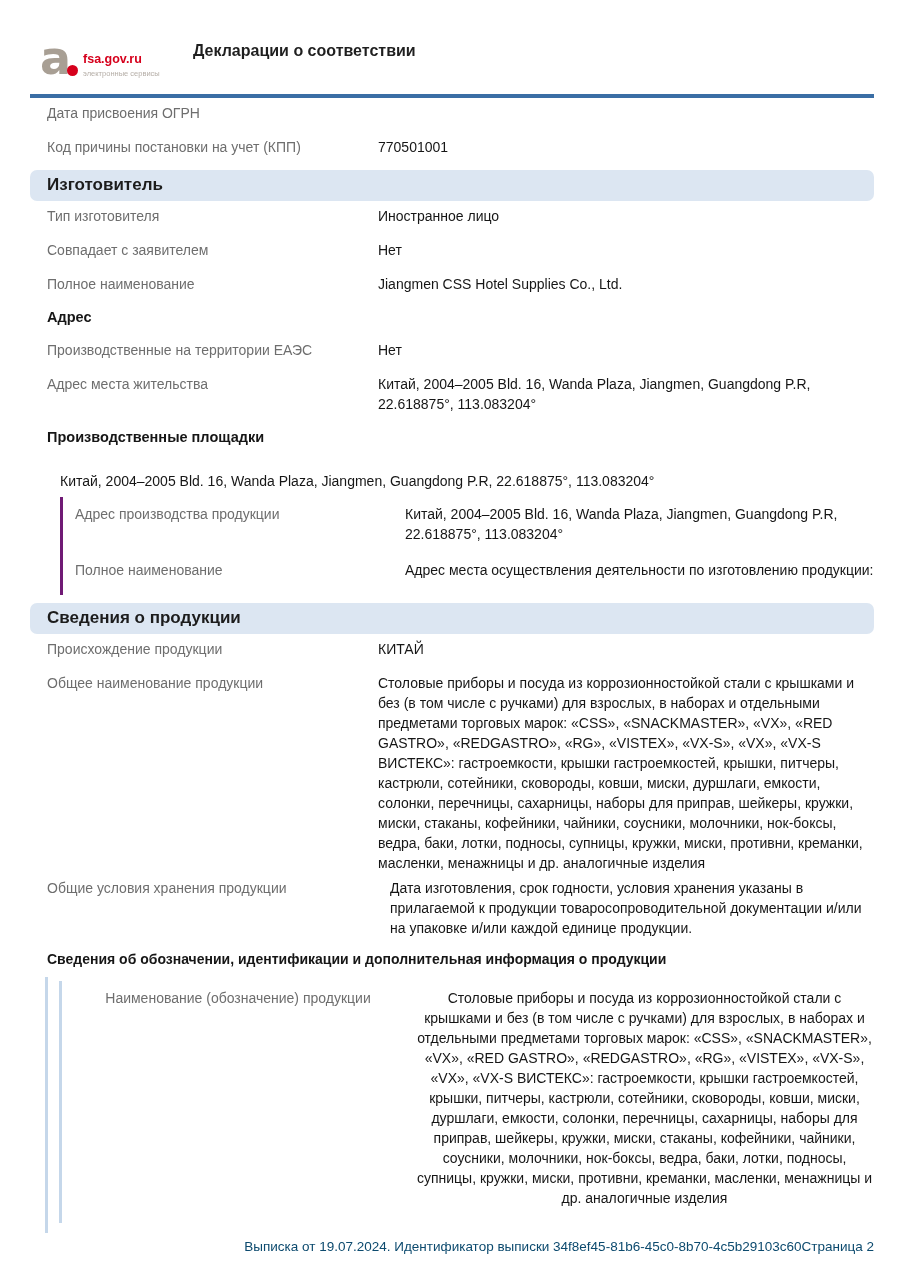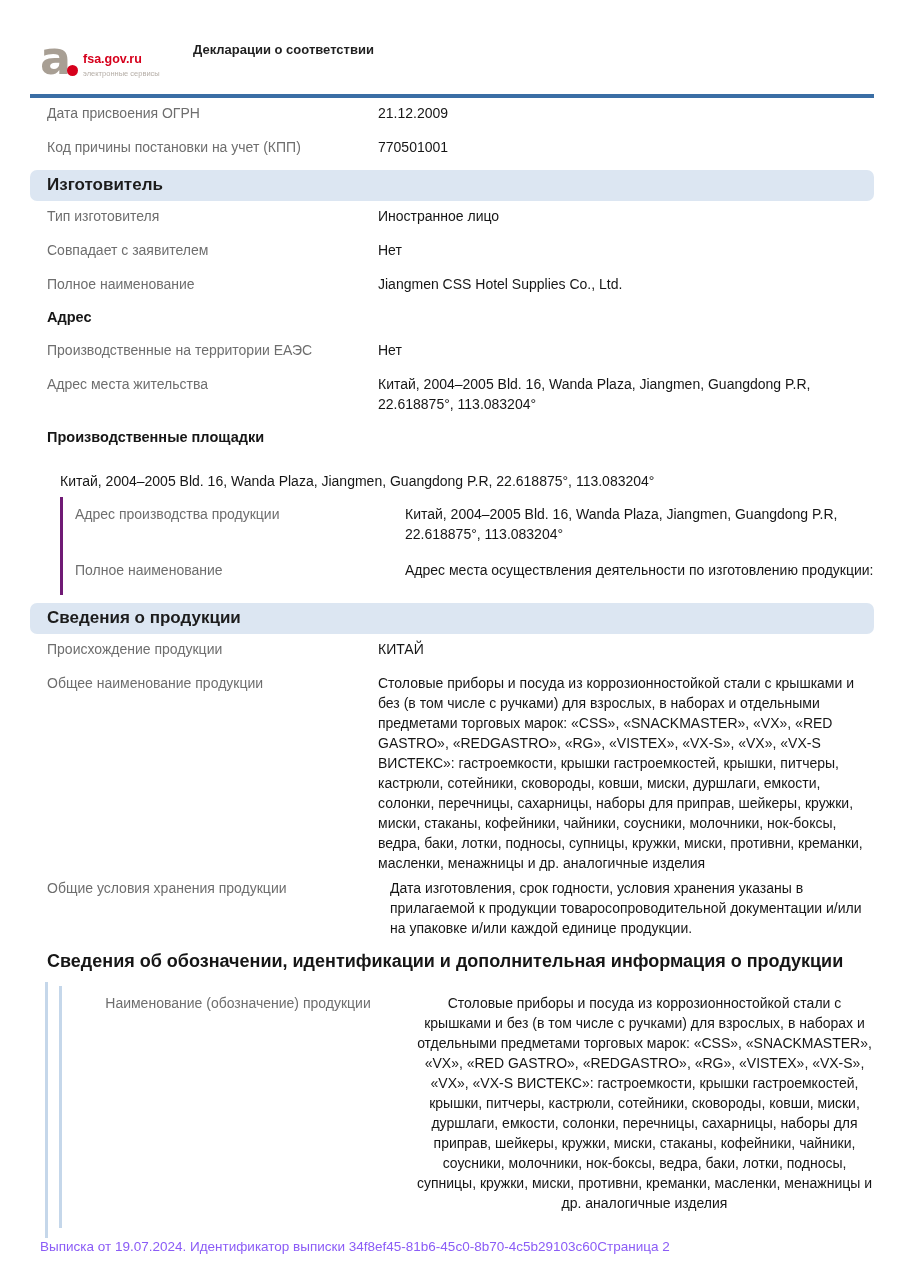--- a/index.html
+++ b/index.html
@@ -36,42 +36,42 @@
   .logo-dot {
     width: 11px; height: 11px;
     background: #d6001c;
     border-radius: 50%;
     margin: 0 5px 2px -2px;
     flex: 0 0 auto;
   }
   .logo-text { padding-bottom: 0; }
   .logo-brand { color: #d6001c; font-weight: bold; font-size: 12.5px; line-height: 1.1; }
   .logo-tagline { color: #b5aea7; font-size: 7.5px; margin-top: 2px; }
-  .doc-title { font-size: 13px; font-weight: bold; color: #1f1f1f; margin-left: 10px; margin-top: 2px; }
+  .doc-title { font-size: 16px; font-weight: bold; color: #1f1f1f; margin-left: 10px; margin-top: 2px; }
 
   
   .top-rule { height: 4px; background: #3a6ea5; margin: 2px 30px 0 30px; }
 
   
   .rows { padding-top: 0; }
   .row { display: flex; align-items: flex-start; padding: 5px 0 5px 17px; margin-bottom: 4px; }
   .row .label { width: 331px; flex: 0 0 331px; color: #6e6e6e; font-size: 14px; line-height: 20px; padding-right: 14px; }
   .row .value { flex: 1; color: #161616; font-size: 14px; line-height: 20px; }
 
   
   .section-band {
     background: #dce6f2;
     margin-top: 8px;
     padding: 5px 17px 6px 17px;
     border-radius: 7px;
   }
   .section-band .section-title { font-size: 17px; font-weight: bold; color: #1c1c1c; }
 
   .subhead { font-size: 14.5px; font-weight: bold; color: #161616; padding: 6px 0 6px 17px; margin-bottom: 4px; }
-  .subhead-wide { font-size: 18px; font-weight: bold; color: #161616; padding: 8px 0 4px 17px; margin-bottom: 6px; }
+  .subhead-wide { font-size: 14px; font-weight: bold; color: #161616; padding: 8px 0 4px 17px; margin-bottom: 6px; }
 
   .standalone-line { padding: 4px 0 6px 30px; font-size: 14px; color: #161616; line-height: 20px; }
 
   
   .indent-block {
     margin-left: 30px;
     border-left: 3px solid #701a75;
     padding: 2px 0 4px 12px;
     margin-bottom: 2px;
   }
@@ -89,23 +89,23 @@
     padding: 2px 0 2px 13px;
   }
   .inner-block .row { padding-left: 0; margin-bottom: 8px; text-align: center; }
   .inner-block .row .label { width: 340px; flex: 0 0 340px; }
 
   
   .footer {
     position: absolute;
     left: 40px; right: 30px; bottom: 26px;
     display: flex;
-    justify-content: flex-start;
+    justify-content: flex-end;
     font-size: 13.5px;
-    color: #8b5cf6;
+    color: #0c4a6e;
   }
 </style>
 </head>
 <body>
 
 <div class="page">
 
   <div class="header">
     <div class="logo">
       <span class="logo-a">а</span>
@@ -116,21 +116,20 @@
       </div>
     </div>
     <div class="doc-title">Декларации о соответствии</div>
   </div>
 
   <div class="top-rule"></div>
 
   <div class="content rows">
     <div class="row">
       <div class="label">Дата присвоения ОГРН</div>
-      <div class="value">21.12.2009</div>
     </div>
     <div class="row">
       <div class="label">Код причины постановки на учет (КПП)</div>
       <div class="value">770501001</div>
     </div>
   </div>
 
   <div class="content">
     <div class="section-band" style="margin:8px -0px 0 0;">
       <div class="section-title">Изготовитель</div>

